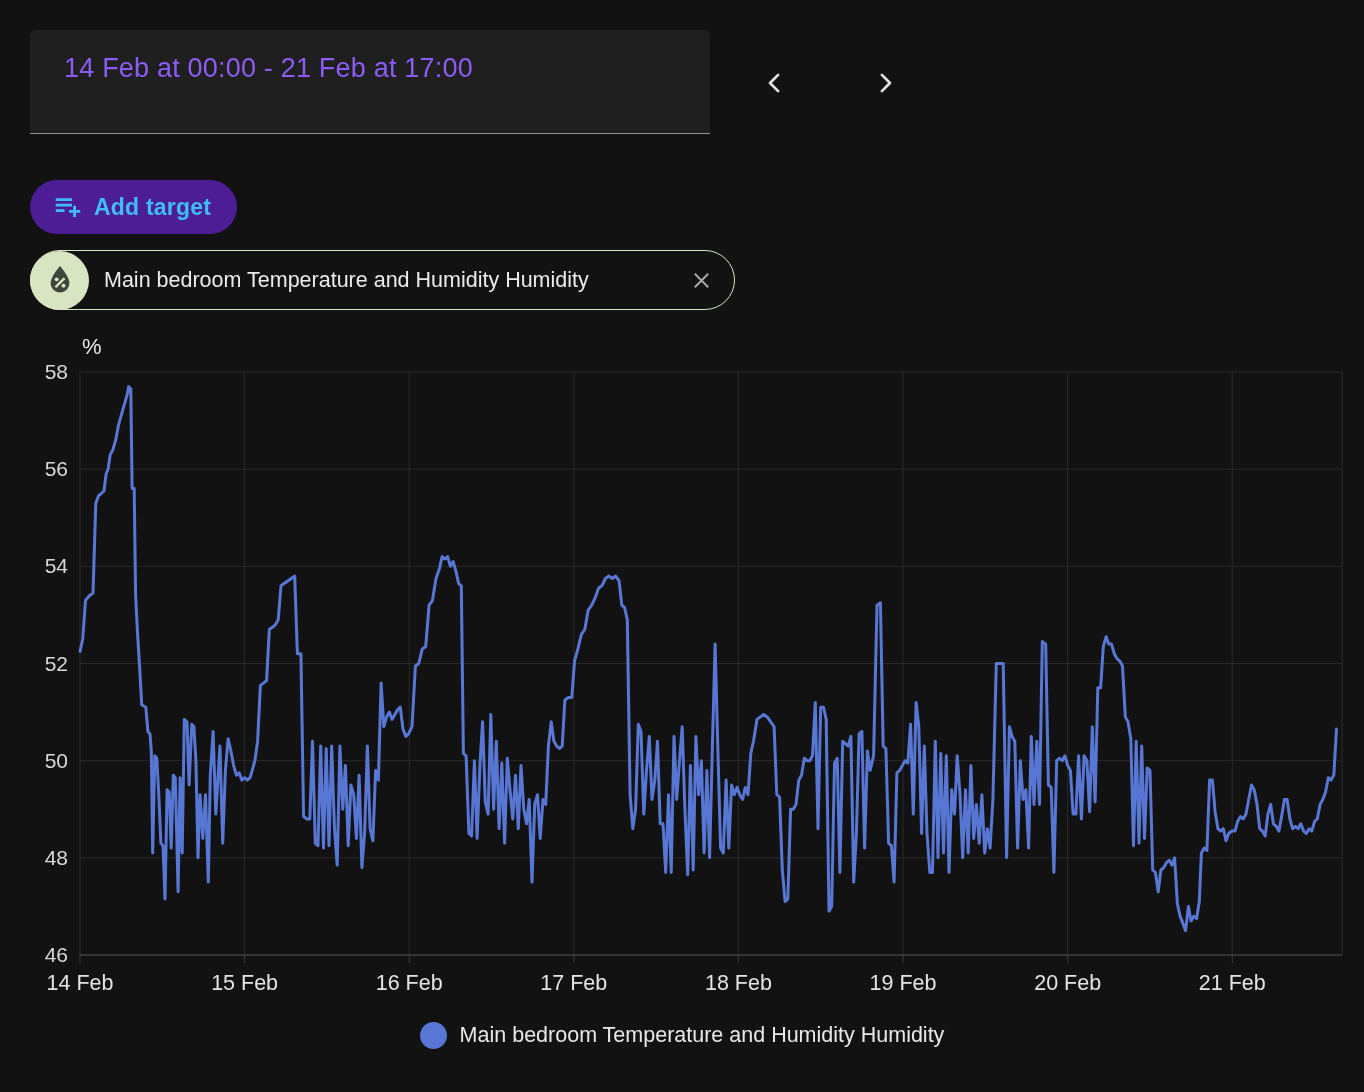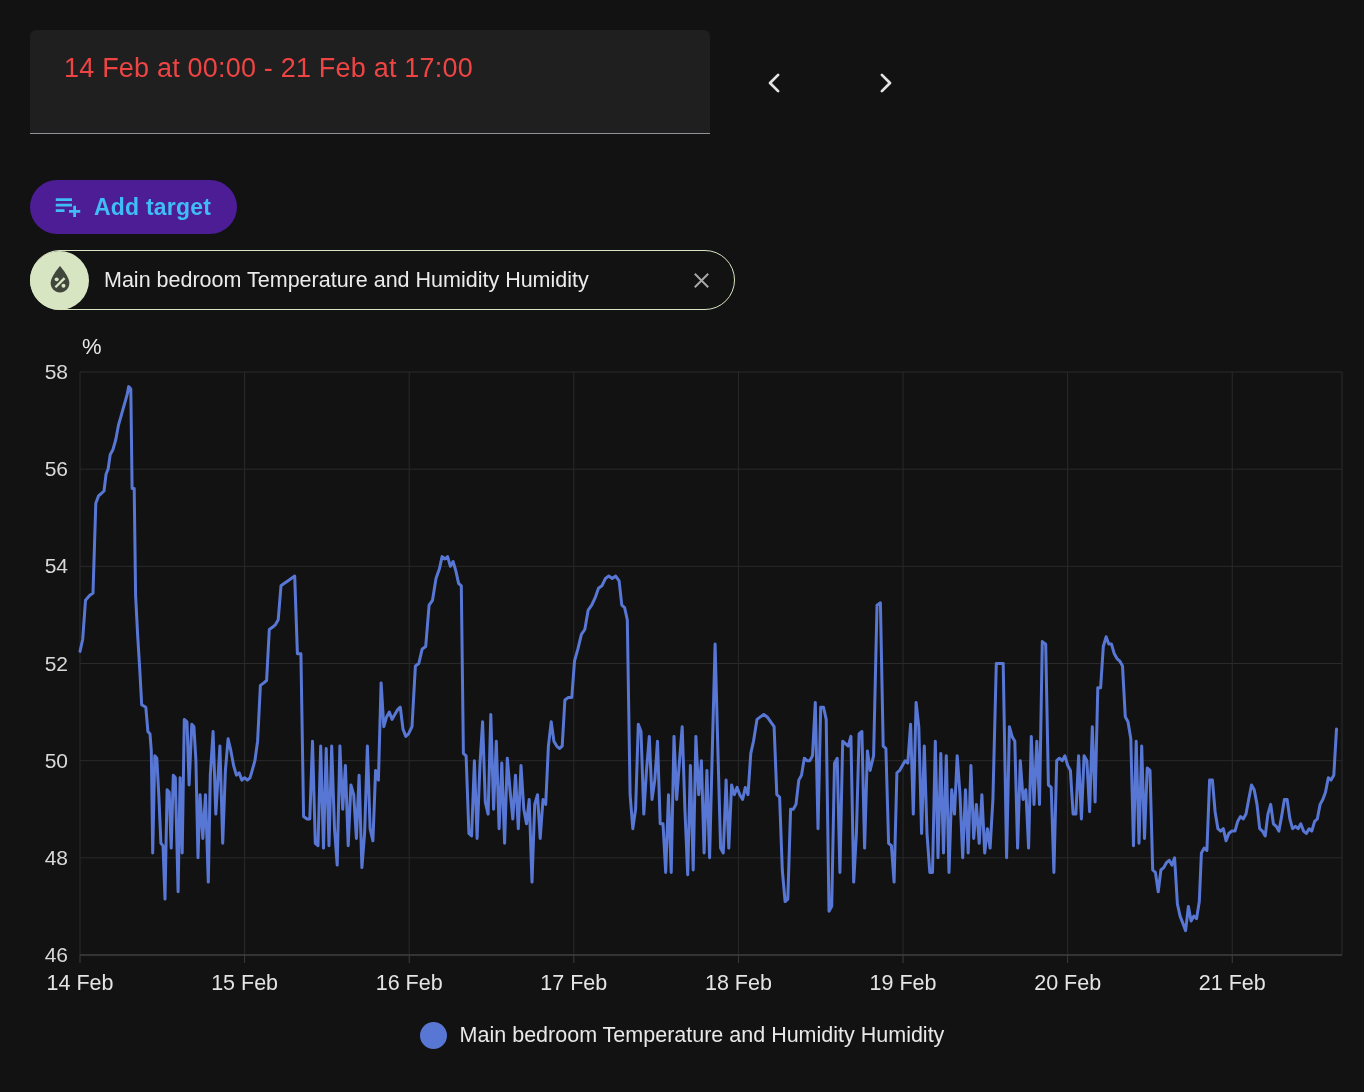--- a/index.html
+++ b/index.html
@@ -4,21 +4,21 @@
 <style>
   html,body{margin:0;padding:0;background:#121212;width:1364px;height:1092px;overflow:hidden;
             font-family:"Liberation Sans","DejaVu Sans",sans-serif;-webkit-font-smoothing:antialiased;}
   .abs{position:absolute;}
 
   
   .date-field{left:30px;top:30px;width:680px;height:104px;background:#1f1f1f;
               border-radius:6px 6px 0 0;border-bottom:1px solid #8f9296;box-sizing:border-box;
               padding:14px 0 0 34px;cursor:pointer;}
   .date-field .lbl{font-size:17px;color:#9a9a9a;letter-spacing:.2px;}
-  .date-field .val{font-size:27px;color:#ef4444;margin-top:9px;letter-spacing:.2px;}
+  .date-field .val{font-size:27px;color:#8b5cf6;margin-top:9px;letter-spacing:.2px;}
 
   
   .nav-btn{width:48px;height:48px;top:60px;border:none;background:transparent;border-radius:50%;
            display:flex;align-items:center;justify-content:center;cursor:pointer;padding:0;}
   .nav-prev{left:751px;} .nav-next{left:861px;}
 
   
   .add-target{left:30px;top:180px;height:54px;background:#4c1d95;border:none;border-radius:27px;
               display:flex;align-items:center;gap:12px;padding:0 26px 0 22px;cursor:pointer;}
   .add-target .txt{color:#40bdf5;font-size:23px;font-weight:700;letter-spacing:.2px;}

